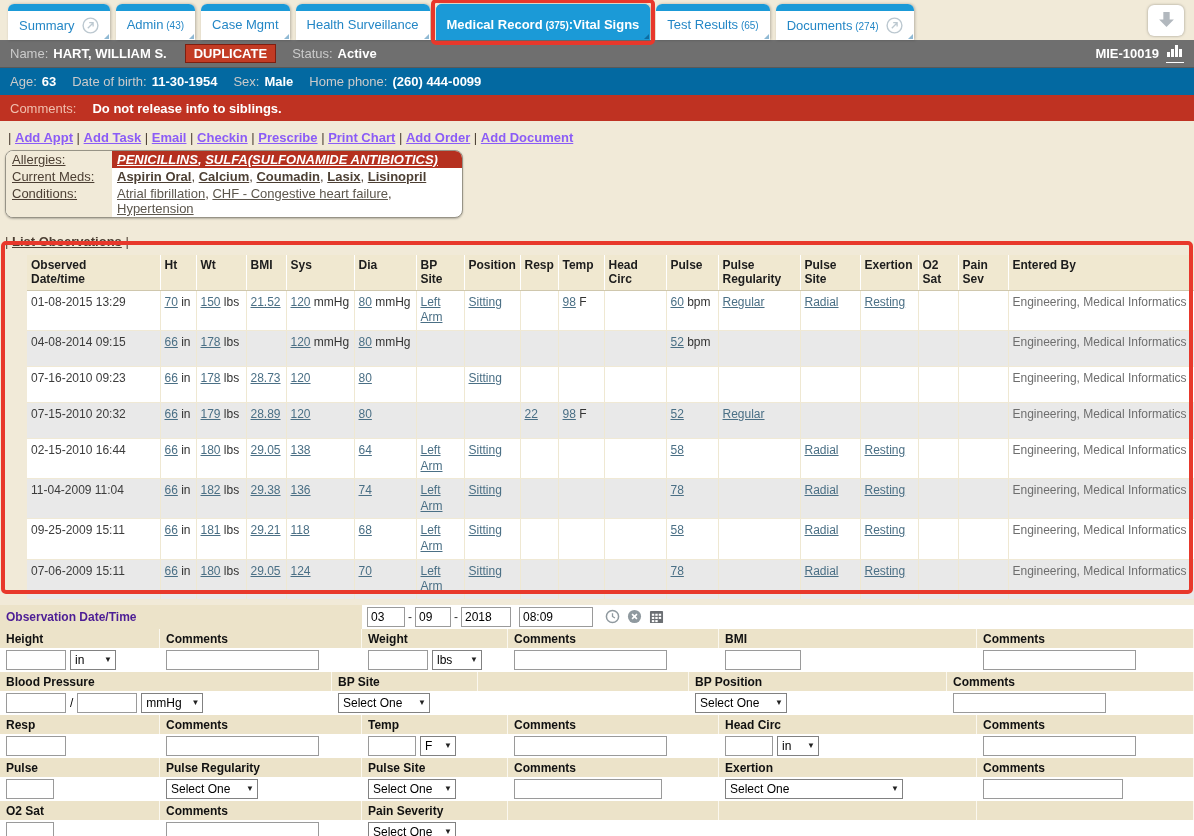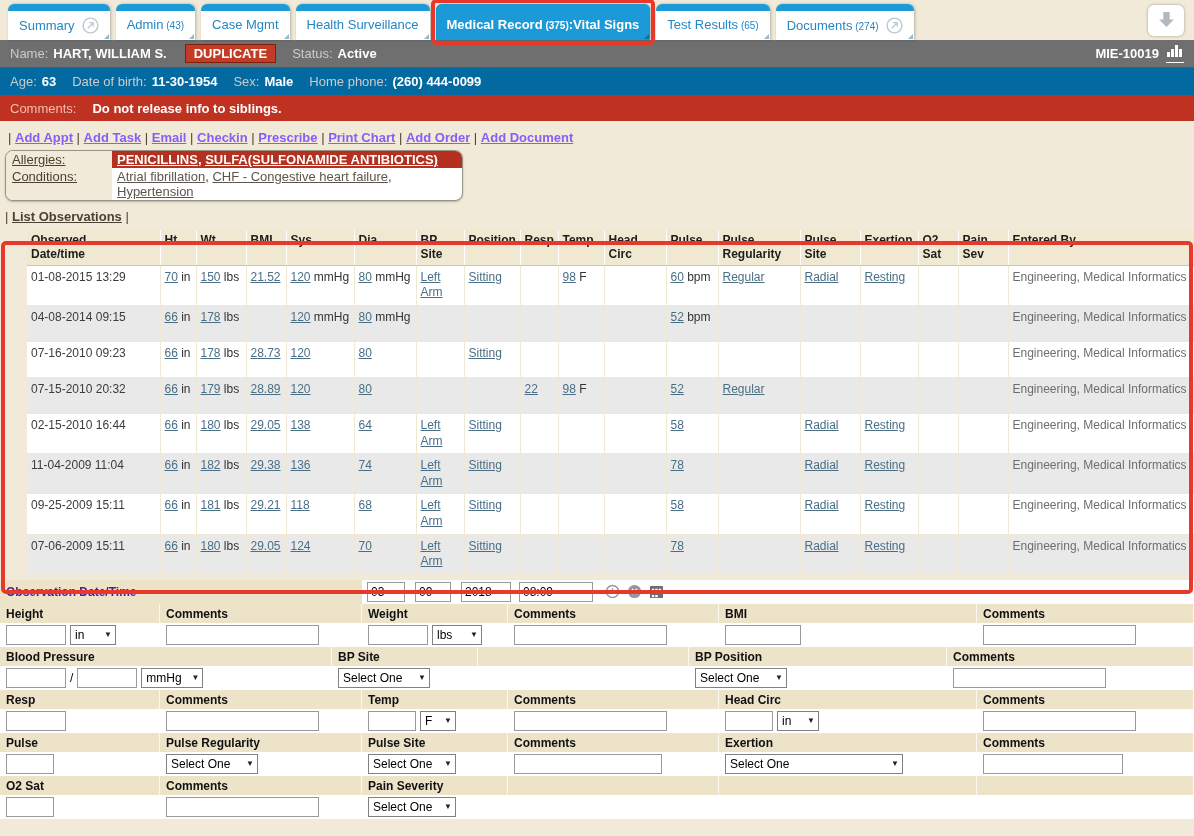--- a/index.html
+++ b/index.html
@@ -38,25 +38,25 @@
 
   
   .actions{padding:9px 8px 2px;font-size:13px;color:#4c3f33;}
   .alink{color:#8b5cf6;text-decoration:underline;font-weight:bold;cursor:pointer;}
   .sumbox{margin:3px 0 0 5px;width:456px;background:#fff;border:1px solid #979386;border-radius:8px;
        overflow:hidden;font-size:13px;box-shadow:0 1px 2px rgba(0,0,0,.25);}
   .sumrow{display:flex;align-items:stretch;}
   .sumlabel{width:97px;flex:none;padding:1px 3px 1px 6px;background:#f1ead8;}
   .sumlabel a{color:#4c3f33;text-decoration:underline;cursor:pointer;}
   .sumval{flex:1;padding:1px 5px;color:#4c3f33;}
-  .sumval.allergy{background:#b5301f;color:#fff;font-weight:bold;}
+  .sumval.allergy{background:#b5301f;color:#fff;font-weight:bold;font-style:italic;}
   .sumval.allergy a{color:#fff;text-decoration:underline;cursor:pointer;}
   .sumval.meds a{color:#4c3f33;font-weight:bold;text-decoration:underline;cursor:pointer;}
   .sumval.conds a{color:#5c564c;text-decoration:underline;cursor:pointer;}
-  .listobs{margin:8px 0 5px 5px;font-size:13px;color:#4c3f33;}
+  .listobs{margin:16px 0 5px 5px;font-size:13px;color:#4c3f33;}
   .listobs a{color:#4c3f33;font-weight:bold;text-decoration:underline;cursor:pointer;}
 
   
   .tablewrap{margin:6px 5px 0;padding-left:22px;}
   table.obs{border-collapse:collapse;table-layout:fixed;width:1178px;font-size:12px;background:#fff;}
   table.obs th{background:#f0e8d0;text-align:left;font-weight:bold;color:#1d1d1d;padding:3px 4px;
        vertical-align:top;white-space:pre-line;border-right:1px solid #fff;border-bottom:1px solid #cfc7ad;line-height:1.2;}
   table.obs td{padding:4px 4px;vertical-align:top;border-right:1px solid #efe8d2;border-bottom:1px solid #f0e9d5;
        line-height:1.3;height:27px;}
   table.obs tr.alt td{background:#e9e9e9;}
@@ -154,20 +154,24 @@
     <span class="rlbl">Comments:</span>
     <span class="rval">Do not release info to siblings.</span>
   </div>
 
   <div class="actions">| <a class="alink">Add Appt</a> | <a class="alink">Add Task</a> | <a class="alink">Email</a> | <a class="alink">Checkin</a> | <a class="alink">Prescribe</a> | <a class="alink">Print Chart</a> | <a class="alink">Add Order</a> | <a class="alink">Add Document</a></div>
 
   <div class="sumbox">
     <div class="sumrow">
       <div class="sumlabel"><a>Allergies:</a></div>
       <div class="sumval allergy"><a>PENICILLINS</a>, <a>SULFA(SULFONAMIDE ANTIBIOTICS)</a></div>
+    </div>
+    <div class="sumrow">
+      <div class="sumlabel"><a>Current Meds:</a></div>
+      <div class="sumval meds"><a>Aspirin Oral</a>, <a>Calcium</a>, <a>Coumadin</a>, <a>Lasix</a>, <a>Lisinopril</a></div>
     </div>
     <div class="sumrow">
       <div class="sumlabel"><a>Conditions:</a></div>
       <div class="sumval conds"><a>Atrial fibrillation</a>, <a>CHF - Congestive heart failure</a>, <a>Hypertension</a></div>
     </div>
   </div>
 
   <div class="listobs">| <a>List Observations</a> |</div>
 
   <div class="tablewrap">

